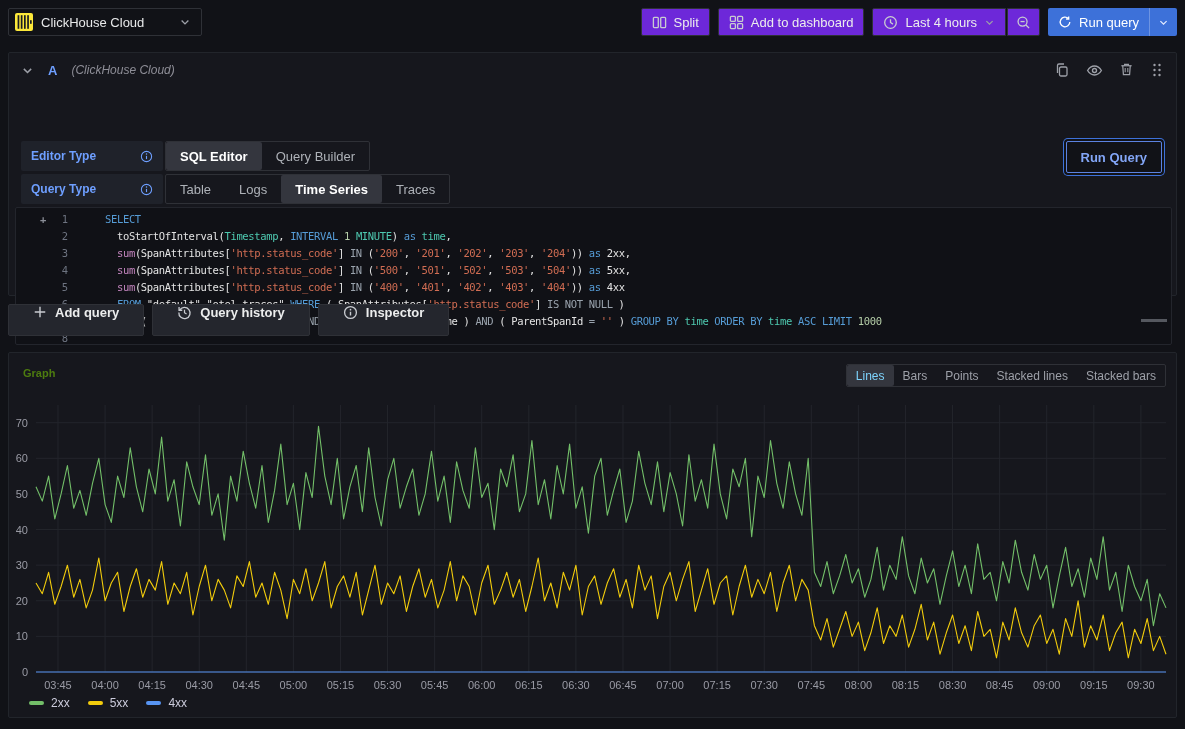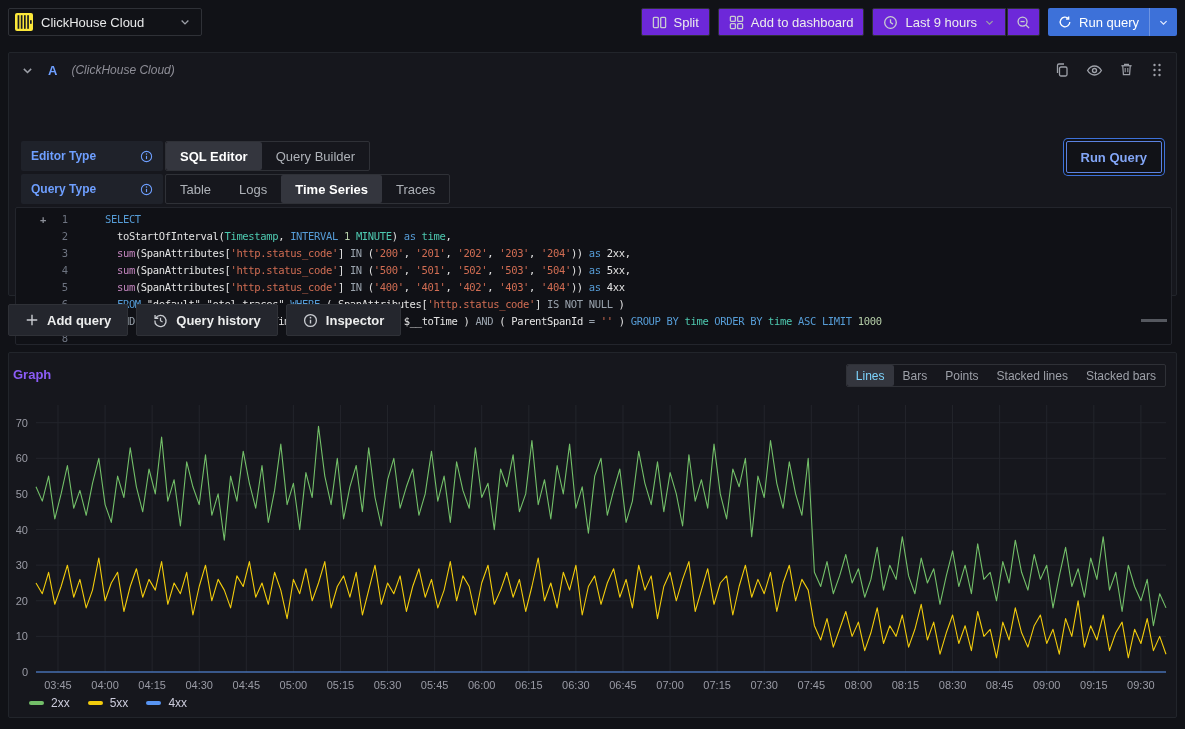--- a/index.html
+++ b/index.html
@@ -68,28 +68,28 @@
   #code-lines { padding-top:3px; }
   .tok-kw { color:#569cd6; } .tok-fn { color:#c586c0; } .tok-ty { color:#4ec9b0; }
   .tok-num { color:#b5cea8; } .tok-str { color:#d16d53; } .tok-pl { color:#e4e4e4; }
   .tok-op { color:#9aa3ad; }
   #editor-scroll-dash { position:absolute; right:4px; bottom:22px; width:26px; height:3px;
     background:#55585f; }
 
   
   #sec-toolbar { position:absolute; left:8px; top:304px; display:flex; gap:8px; }
   .sec-btn { height:32px; background:#24262d; border:1px solid #2f3137; border-radius:2px;
-    display:flex; align-items:center; gap:8px; padding:0 16px; font-size:13px; font-weight:700;
+    display:flex; gap:8px; padding:0 24px; font-size:13px; font-weight:700;
     color:#eceded; cursor:pointer; }
   .sec-btn .ic { color:#c9ccd1; display:flex; }
 
   
   #graph-panel { position:absolute; left:8px; top:352px; width:1169px; height:366px;
     background:#16171d; border:1px solid #22252b; border-radius:2px; }
-  #graph-title { position:absolute; left:4px; top:14px; font-size:13px; font-weight:700; color:#8b5cf6; }
+  #graph-title { position:absolute; left:14px; top:14px; font-size:11px; font-weight:700; color:#4d7c0f; }
   #style-group { position:absolute; right:10px; top:11px; height:23px; border:1px solid #2f3137;
     border-radius:2px; display:flex; align-items:center; }
   .style-item { height:21px; display:flex; align-items:center; padding:0 9px; font-size:12px;
     color:#9da0a8; cursor:pointer; border-radius:2px; }
   .style-item.sel { background:#34363e; color:#7dd3fc; font-weight:400; }
   #chart-wrap { position:absolute; left:0; top:36px; width:1167px; height:300px; cursor:crosshair; }
   #legend { position:absolute; left:20px; bottom:7px; display:flex; gap:18px; align-items:center; }
   .leg-item { display:flex; align-items:center; gap:7px; cursor:pointer; }
   .leg-swatch { width:15px; height:4px; border-radius:2px; }
   .leg-label { font-size:12px; color:#ccccdc; }
@@ -141,21 +141,21 @@
     </div>
 
     <div class="tb-group">
       <div class="tb-btn">
         <span class="ic">
           <svg width="15" height="15" viewBox="0 0 16 16">
               <circle cx="8" cy="8" r="6.2" fill="none" stroke="currentColor" stroke-width="1.4"></circle>
               <path d="M8 4.5V8l2.6 1.7" fill="none" stroke="currentColor" stroke-width="1.4"></path>
             </svg>
         </span>
-        <span>Last 9 hours</span>
+        <span>Last 4 hours</span>
         <span class="chev">
           <svg width="11" height="11" viewBox="0 0 16 16">
               <path d="M3.5 6l4.5 4.5L12.5 6" fill="none" stroke="currentColor" stroke-width="1.8"></path>
             </svg>
         </span>
       </div>
       <div class="tb-btn" style="padding:0 8px;">
         <span class="ic">
           <svg width="15" height="15" viewBox="0 0 16 16">
               <circle cx="7" cy="7" r="4.8" fill="none" stroke="currentColor" stroke-width="1.4"></circle>

